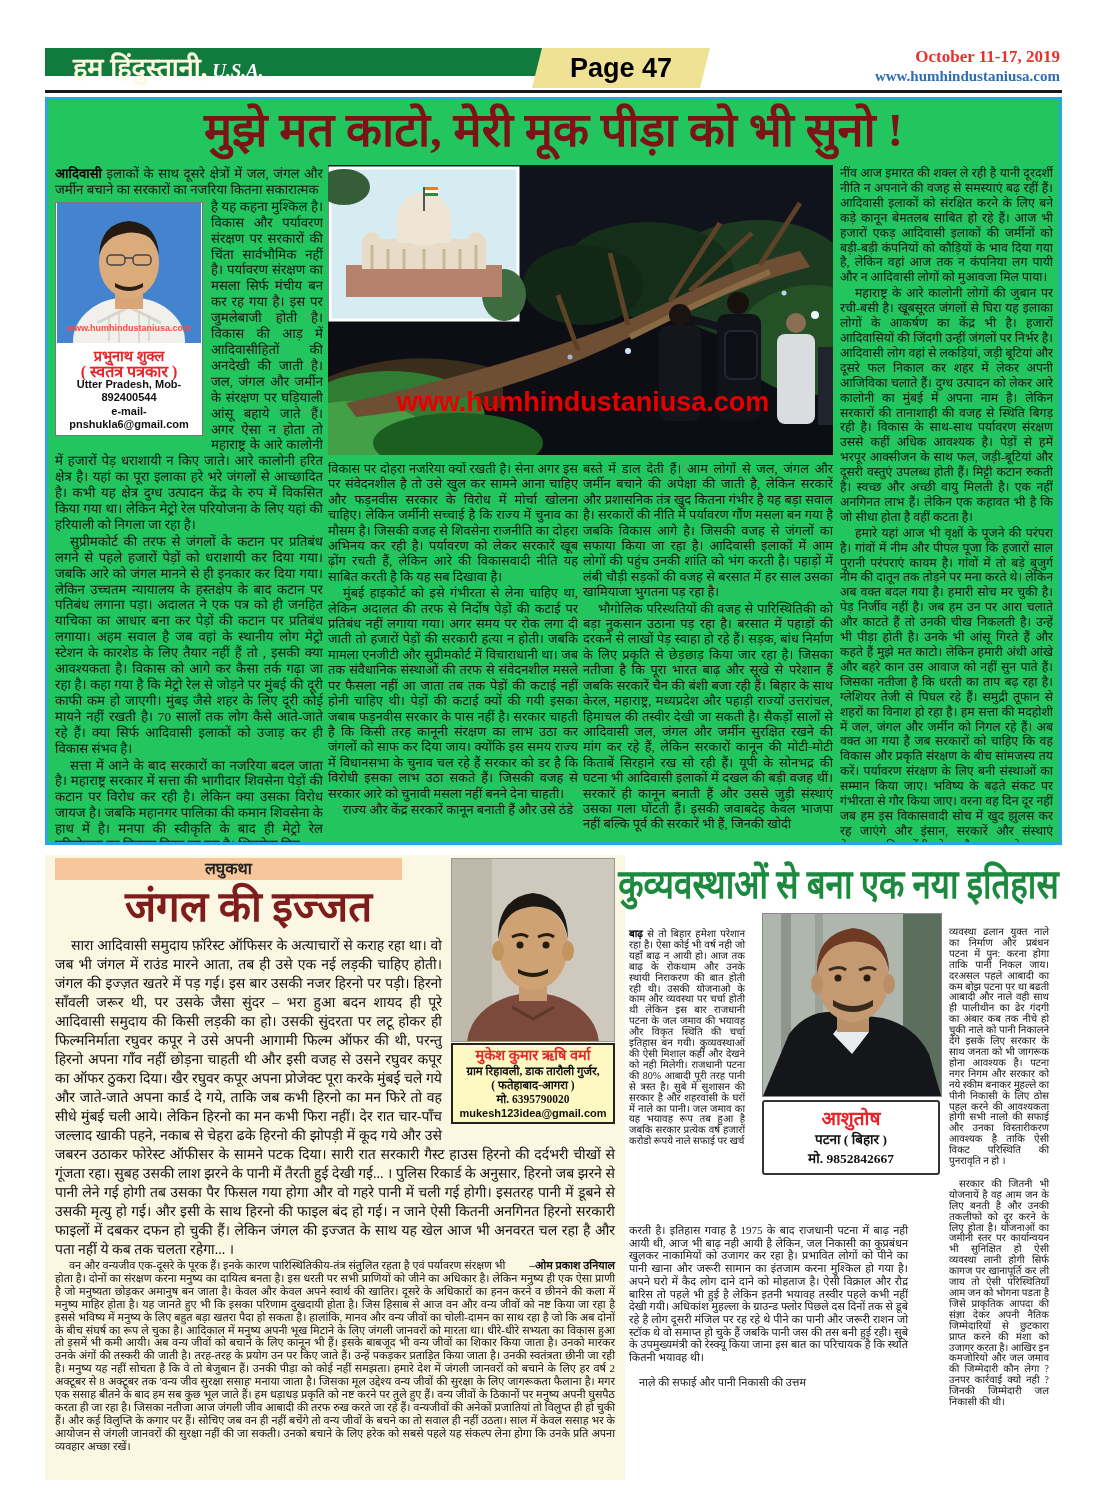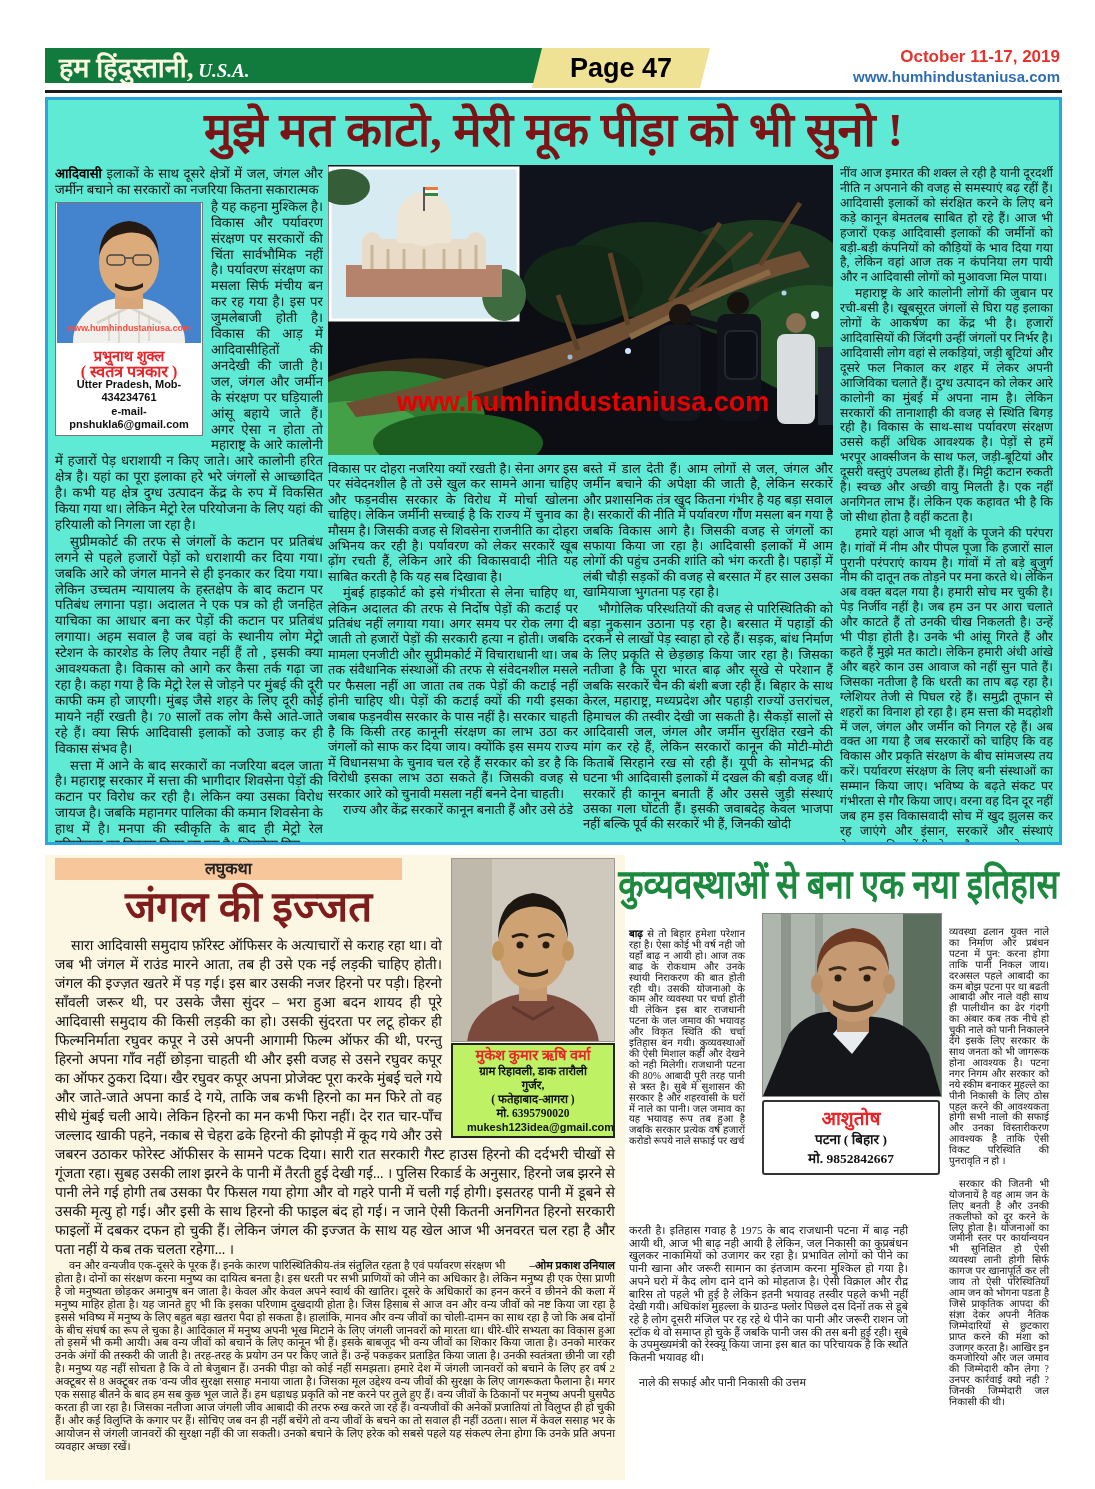--- a/index.html
+++ b/index.html
@@ -1,31 +1,31 @@
 <!DOCTYPE html>
 <html><head>
 <meta charset="utf-8">
 <style>
   html,body{margin:0;padding:0;}
   body{width:1095px;height:1489px;background:#fff;position:relative;
        font-family:"Liberation Serif",serif;color:#111;}
   
   .header{position:absolute;left:45px;top:45px;width:1017px;height:45px;border-bottom:3px solid #1a1a1a;}
-  .masthead{position:absolute;left:0;top:3px;width:505px;height:35px;background:#117a3d;
-            color:#fdf9e0;font-weight:bold;font-size:27px;line-height:40px;padding-left:14px;box-sizing:border-box;white-space:nowrap;}
+  .masthead{position:absolute;left:0;top:3px;width:505px;height:28px;background:#117a3d;
+            color:#fdf9e0;font-weight:bold;font-size:27px;line-height:40px;padding-left:28px;box-sizing:border-box;white-space:nowrap;}
   .masthead .usa{font-style:italic;font-size:19px;color:#fff;}
   .pagebox{position:absolute;left:492px;top:3px;width:168px;height:40px;background:#f0e294;
            transform:skewX(-14deg);}
   .pagebox span{display:block;transform:skewX(14deg);text-align:center;
            font-family:"Liberation Sans",sans-serif;font-weight:bold;font-size:27px;line-height:40px;color:#000;}
-  .hdr-right{position:absolute;right:2px;top:1px;text-align:right;font-family:Liberation Sans, sans-serif;}
+  .hdr-right{position:absolute;right:2px;top:1px;text-align:right;font-family:Liberation Serif, serif;}
   .hdr-date{color:#e8312a;font-weight:bold;font-size:17px;line-height:21px;}
   .hdr-site{color:#2e6db4;font-weight:bold;font-size:15px;line-height:19px;}
   
-  .main-box{position:absolute;left:45px;top:97px;width:1017px;height:748px;border:3px solid #2aa5de;box-sizing:border-box;background:#5eead4;}
+  .main-box{position:absolute;left:45px;top:97px;width:1017px;height:748px;border:3px solid #2aa5de;box-sizing:border-box;background:#22c55e;}
   .headline{position:absolute;top:1px;left:0;width:100%;text-align:center;
             font-weight:bold;font-size:47px;line-height:58px;color:#7b1417;white-space:nowrap;}
   .jcol{position:absolute;text-align:justify;overflow:hidden;color:#141414;}
   .jcol p{margin:0 0 1px 0;text-indent:15px;}
   .jcol p.noind{text-indent:0;}
   .lead-word{font-weight:bold;color:#000;}
   .c1{left:7px;top:66px;width:268px;height:676px;font-size:13.2px;line-height:15.9px;}
   .c2{left:280px;top:362px;width:250px;height:378px;font-size:12.8px;line-height:15.4px;}
   .c3{left:535px;top:362px;width:250px;height:378px;font-size:12.8px;line-height:15.4px;}
   .c4{left:792px;top:66px;width:213px;height:676px;font-size:12.3px;line-height:14.9px;}
@@ -35,21 +35,21 @@
   .author-card{float:left;width:146px;margin:3px 8px 2px 0;border:1px solid #777;background:#fff;text-align:center;}
   .author-card .cap{padding:1px 2px 3px 2px;}
   .a-name{color:#e8262a;font-weight:bold;font-size:14.5px;line-height:17px;}
   .a-role{color:#e8262a;font-weight:bold;font-size:16px;line-height:13px;}
   .a-line{color:#111;font-weight:bold;font-size:11px;line-height:13.5px;font-family:"Liberation Sans",sans-serif;}
   
   .story-box{position:absolute;left:45px;top:855px;width:580px;height:625px;background:#fcf7e3;
              box-sizing:border-box;padding:3px 10px;overflow:hidden;}
   .story-photo-card{float:right;width:164px;margin:0 0 5px 9px;text-align:center;}
   .story-photo-card svg{display:block;border:1px solid #999;}
-  .m-cap{border:2px solid #222;background:#bef264;margin-top:1px;padding:2px 14px;}
+  .m-cap{border:2px solid #222;background:#fef9c3;margin-top:1px;padding:2px 1px;}
   .m-name{color:#e8262a;font-weight:bold;font-size:14.5px;line-height:17px;}
   .m-line{font-weight:bold;font-size:11.5px;line-height:14px;}
   .m-line.sans{font-family:"Liberation Sans",sans-serif;font-size:11px;}
   .kicker-row{}
   .kicker{display:inline-block;background:#f7c79b;color:#222;font-weight:bold;font-size:16px;
           line-height:20px;padding:1px 150px;}
   .story-title{text-align:center;font-weight:bold;font-size:42px;line-height:50px;color:#7f1d1d;margin:2px 16px 4px 0;}
   .story-body{font-size:14px;line-height:19px;text-align:justify;}
   .story-body p{margin:0;text-indent:16px;}
   .essay-title{text-align:center;font-weight:bold;font-size:38px;line-height:46px;color:#0d0d0d;margin:4px 0 2px 0;}
@@ -154,21 +154,21 @@
         <path d="M42,52 Q44,20 72,18 Q100,20 102,52 Q98,36 88,32 Q74,26 56,34 Q46,40 42,52 Z" fill="#241a12"></path>
         <rect x="50" y="52" width="18" height="10" rx="4" fill="none" stroke="#444" stroke-width="1.5"></rect>
         <rect x="76" y="52" width="18" height="10" rx="4" fill="none" stroke="#444" stroke-width="1.5"></rect>
         <line x1="68" y1="55" x2="76" y2="55" stroke="#444" stroke-width="1.5"></line>
         <path d="M58,80 Q72,88 86,80 L86,84 Q72,92 58,84 Z" fill="#2a2018"></path>
         <text x="72" y="128" font-size="9" font-weight="bold" fill="#ff4a3c" text-anchor="middle" font-family="Liberation Sans, sans-serif">www.humhindustaniusa.com</text>
       </svg>
       <div class="cap">
         <div class="a-name">प्रभुनाथ शुक्ल</div>
         <div class="a-role">( स्वतंत्र पत्रकार )</div>
-        <div class="a-line">Utter Pradesh, Mob-434234761</div>
+        <div class="a-line">Utter Pradesh, Mob-892400544</div>
         <div class="a-line">e-mail- pnshukla6@gmail.com</div>
       </div>
     </div>
     <p class="noind">है यह कहना मुश्किल है। विकास और पर्यावरण संरक्षण पर सरकारों की चिंता सार्वभौमिक नहीं है। पर्यावरण संरक्षण का मसला सिर्फ मंचीय बन कर रह गया है। इस पर जुमलेबाजी होती है। विकास की आड़ में आदिवासीहितों की अनदेखी की जाती है। जल, जंगल और जर्मीन के संरक्षण पर घड़ियाली आंसू बहाये जाते हैं। अगर ऐसा न होता तो महाराष्ट्र के आरे कालोनी में हजारों पेड़ धराशायी न किए जाते। आरे कालोनी हरित क्षेत्र है। यहां का पूरा इलाका हरे भरे जंगलों से आच्छादित है। कभी यह क्षेत्र दुग्ध उत्पादन केंद्र के रुप में विकसित किया गया था। लेकिन मेट्रो रेल परियोजना के लिए यहां की हरियाली को निगला जा रहा है।</p>
     <p>सुप्रीमकोर्ट की तरफ से जंगलों के कटान पर प्रतिबंध लगने से पहले हजारों पेड़ों को धराशायी कर दिया गया। जबकि आरे को जंगल मानने से ही इनकार कर दिया गया। लेकिन उच्चतम न्यायालय के हस्तक्षेप के बाद कटान पर पतिबंध लगाना पड़ा। अदालत ने एक पत्र को ही जनहित याचिका का आधार बना कर पेड़ों की कटान पर प्रतिबंध लगाया। अहम सवाल है जब वहां के स्थानीय लोग मेट्रो स्टेशन के कारशेड के लिए तैयार नहीं हैं तो , इसकी क्या आवश्यकता है। विकास को आगे कर कैसा तर्क गढ़ा जा रहा है। कहा गया है कि मेट्रो रेल से जोड़ने पर मुंबई की दूरी काफी कम हो जाएगी। मुंबइ जैसे शहर के लिए दूरी कोई मायने नहीं रखती है। 70 सालों तक लोग कैसे आते-जाते रहे हैं। क्या सिर्फ आदिवासी इलाकों को उजाड़ कर ही विकास संभव है।</p>
     <p>सत्ता में आने के बाद सरकारों का नजरिया बदल जाता है। महाराष्ट्र सरकार में सत्ता की भागीदार शिवसेना पेड़ों की कटान पर विरोध कर रही है। लेकिन क्या उसका विरोध जायज है। जबकि महानगर पालिका की कमान शिवसेना के हाथ में है। मनपा की स्वीकृति के बाद ही मेट्रो रेल परियोजना का विकास किया जा रहा है। शिवसेना फिर</p>
   </div>
 
   <div class="jcol c2">
     <p class="noind">विकास पर दोहरा नजरिया क्यों रखती है। सेना अगर इस पर संवेदनशील है तो उसे खुल कर सामने आना चाहिए और फड़नवीस सरकार के विरोध में मोर्चा खोलना चाहिए। लेकिन जर्मीनी सच्चाई है कि राज्य में चुनाव का मौसम है। जिसकी वजह से शिवसेना राजनीति का दोहरा अभिनय कर रही है। पर्यावरण को लेकर सरकारें खूब ढ़ोंग रचती हैं, लेकिन आरे की विकासवादी नीति यह साबित करती है कि यह सब दिखावा है।</p>

